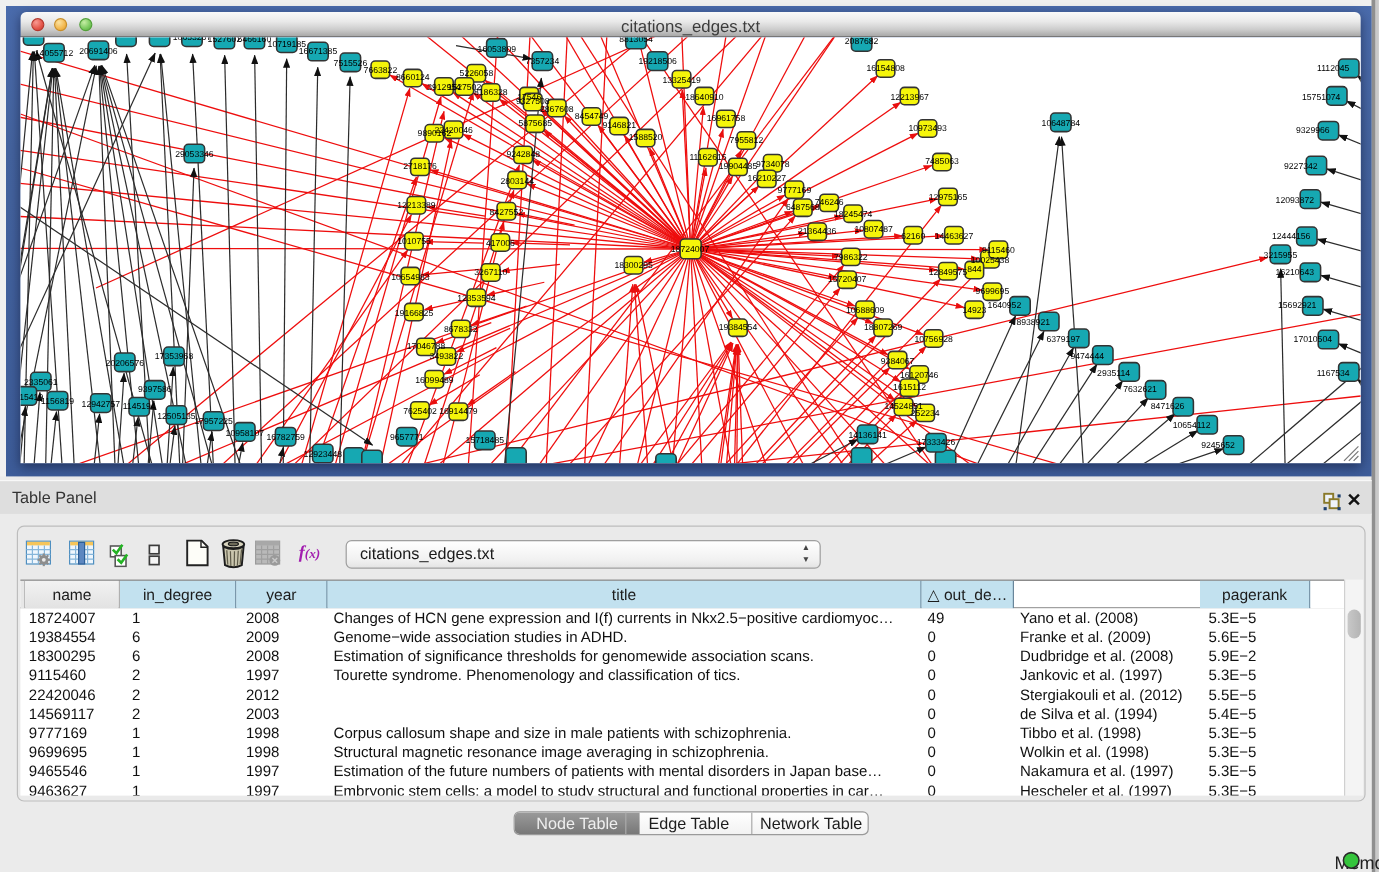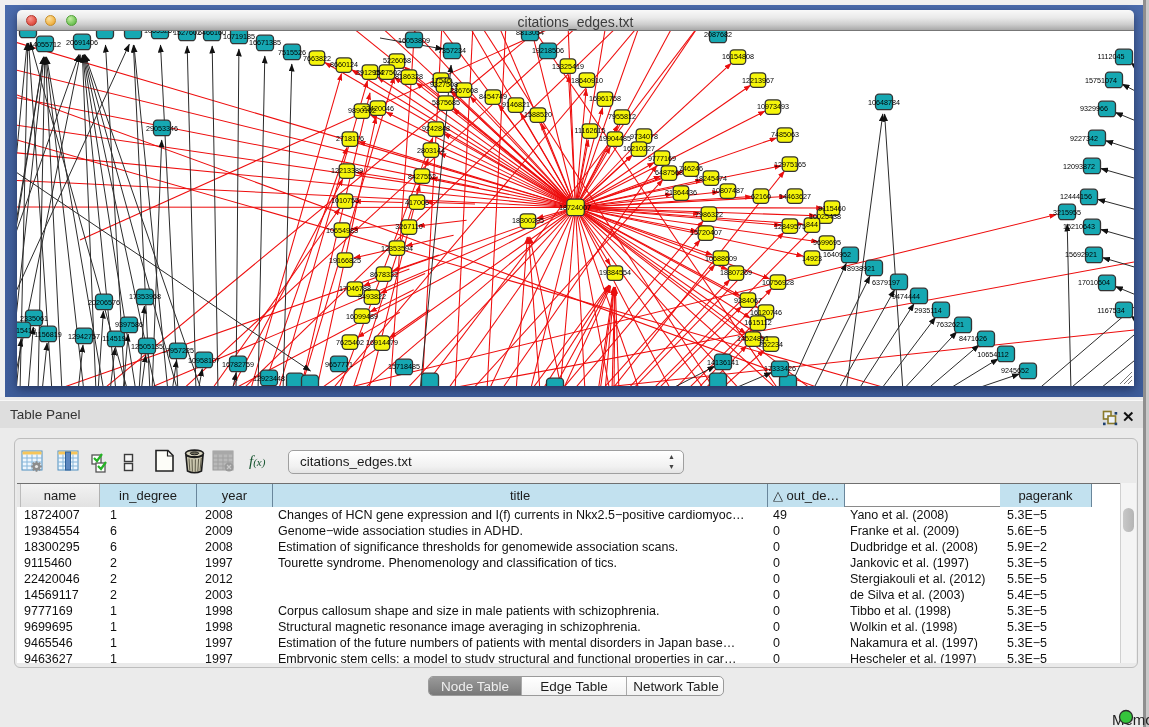--- a/index.html
+++ b/index.html
@@ -635,21 +635,21 @@
       <rect x="1" y="1" width="20" height="3.5" fill="#a8a8a8"></rect>
       <line x1="1" y1="8" x2="21" y2="8" stroke="#9f9f9f"></line>
       <line x1="1" y1="12" x2="21" y2="12" stroke="#9f9f9f"></line>
       <line x1="1" y1="16" x2="21" y2="16" stroke="#9f9f9f"></line>
       <line x1="6" y1="4.5" x2="6" y2="20" stroke="#9f9f9f"></line>
       <line x1="11" y1="4.5" x2="11" y2="20" stroke="#9f9f9f"></line>
       <line x1="16" y1="4.5" x2="16" y2="20" stroke="#9f9f9f"></line>
       <circle cx="17" cy="17" r="4.5" fill="#9a9a9a"></circle>
       <path d="M15 15l4 4M19 15l-4 4" stroke="#c8c8c8" stroke-width="1.2" fill="none"></path>
     </svg>
-    <div style="position:absolute;left:249px;top:453px;font-family:'Liberation Serif',serif;font-style:italic;font-weight:normal;font-size:15px;color:#14532d">f<span style="font-size:11px">(x)</span></div>
+    <div style="position:absolute;left:249px;top:453px;font-family:'Liberation Serif',serif;font-style:italic;font-weight:bold;font-size:15px;color:#a21caf">f<span style="font-size:11px">(x)</span></div>
   <svg style="position:absolute;left:1102px;top:410px" width="16" height="16" viewBox="0 0 16 16">
       <rect x="1.5" y="1.5" width="7.5" height="7.5" fill="#eef3fa" stroke="#8a7a2a" stroke-width="1.6"></rect>
       <rect x="6" y="6" width="7.5" height="7.5" fill="#eef3fa" stroke="#8a7a2a" stroke-width="1.6"></rect>
       <rect x="12.6" y="2" width="2.6" height="2.6" fill="#1c3f6e"></rect>
       <rect x="1" y="12.6" width="2.6" height="2.6" fill="#1c3f6e"></rect>
       <rect x="12.6" y="12.6" width="2.6" height="2.6" fill="#1c3f6e"></rect>
     </svg>
     <div style="position:absolute;left:1122px;top:408px;font-size:15px;font-weight:bold;color:#111">✕</div>
   <div id="combo">citations_edges.txt<span class="arr">▲<br>▼</span></div>
   <div id="thead">
@@ -705,21 +705,21 @@
         <span style="left:188px">2012</span>
         <span style="left:756px">0</span>
         <span style="left:833px">Stergiakouli et al. (2012)</span>
         <span style="left:990px">5.5E−5</span>
       </div>
 <div class="row" style="top:80px">
         <span style="left:7px">14569117</span>
         <span style="left:93px">2</span>
         <span style="left:188px">2003</span>
         <span style="left:756px">0</span>
-        <span style="left:833px">de Silva et al. (2003)</span>
+        <span style="left:833px">de Silva et al. (1994)</span>
         <span style="left:990px">5.4E−5</span>
       </div>
 <div class="row" style="top:96px">
         <span style="left:7px">9777169</span>
         <span style="left:93px">1</span>
         <span style="left:188px">1998</span>
         <span style="left:261px">Corpus callosum shape and size in male patients with schizophrenia.</span>
         <span style="left:756px">0</span>
         <span style="left:833px">Tibbo et al. (1998)</span>
         <span style="left:990px">5.3E−5</span>
@@ -749,20 +749,20 @@
         <span style="left:261px">Embryonic stem cells: a model to study structural and functional properties in car…</span>
         <span style="left:756px">0</span>
         <span style="left:833px">Hescheler et al. (1997)</span>
         <span style="left:990px">5.3E−5</span>
       </div>
   </div>
   <div id="sbar">
       <div id="sthumb"></div>
     </div>
   <div id="tabs">
-    <div style="left:0;width:92px;background:linear-gradient(180deg,#9a9a9a,#787878);color:#efefef">Node Table</div>
+    <div style="left:0;width:104px;background:linear-gradient(180deg,#9a9a9a,#787878);color:#efefef">Node Table</div>
     <div style="left:92px;width:105px;border-left:1px solid #aaa">Edge Table</div>
     <div style="left:197px;width:99px;border-left:1px solid #aaa">Network Table</div>
   </div>
   <div id="memory">Memory: OK</div>
   <svg style="position:absolute;left:1118px;top:709px" width="16" height="16">
       <circle cx="8" cy="8" r="6.5" fill="#35c43c" stroke="#2a2a2a" stroke-width="1.3"></circle>
     </svg>
 </div>
 </body></html>

